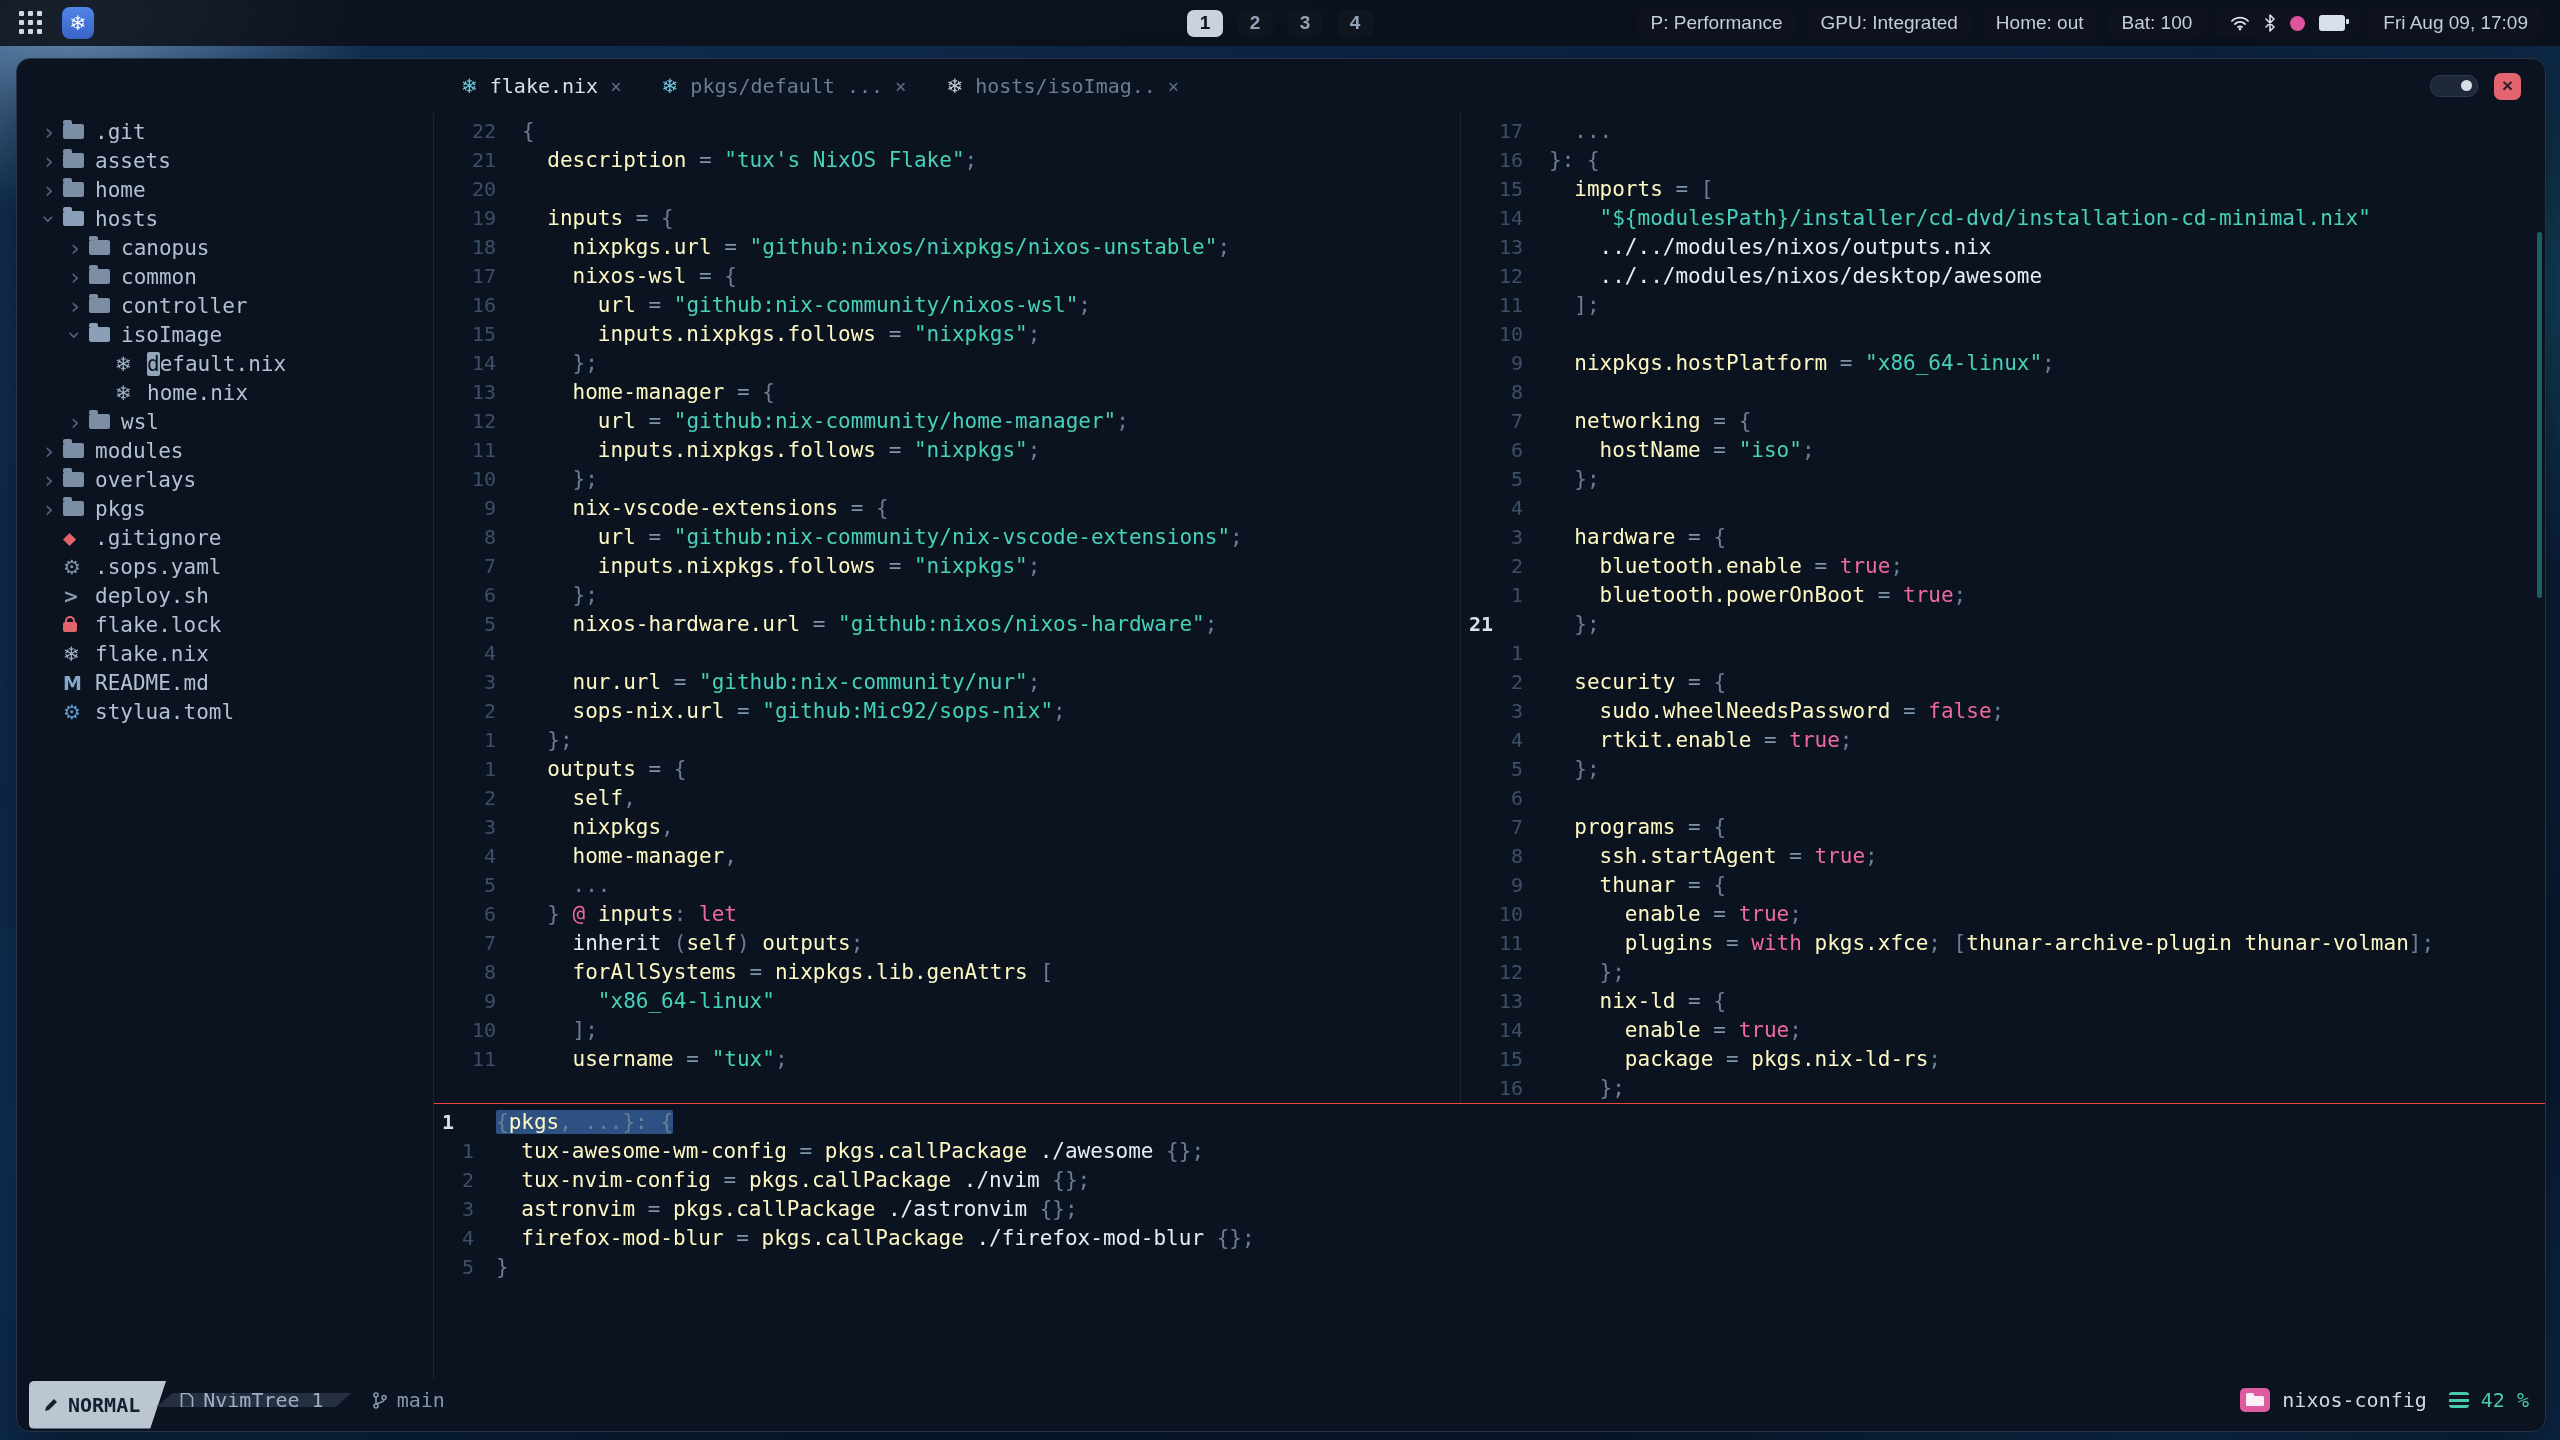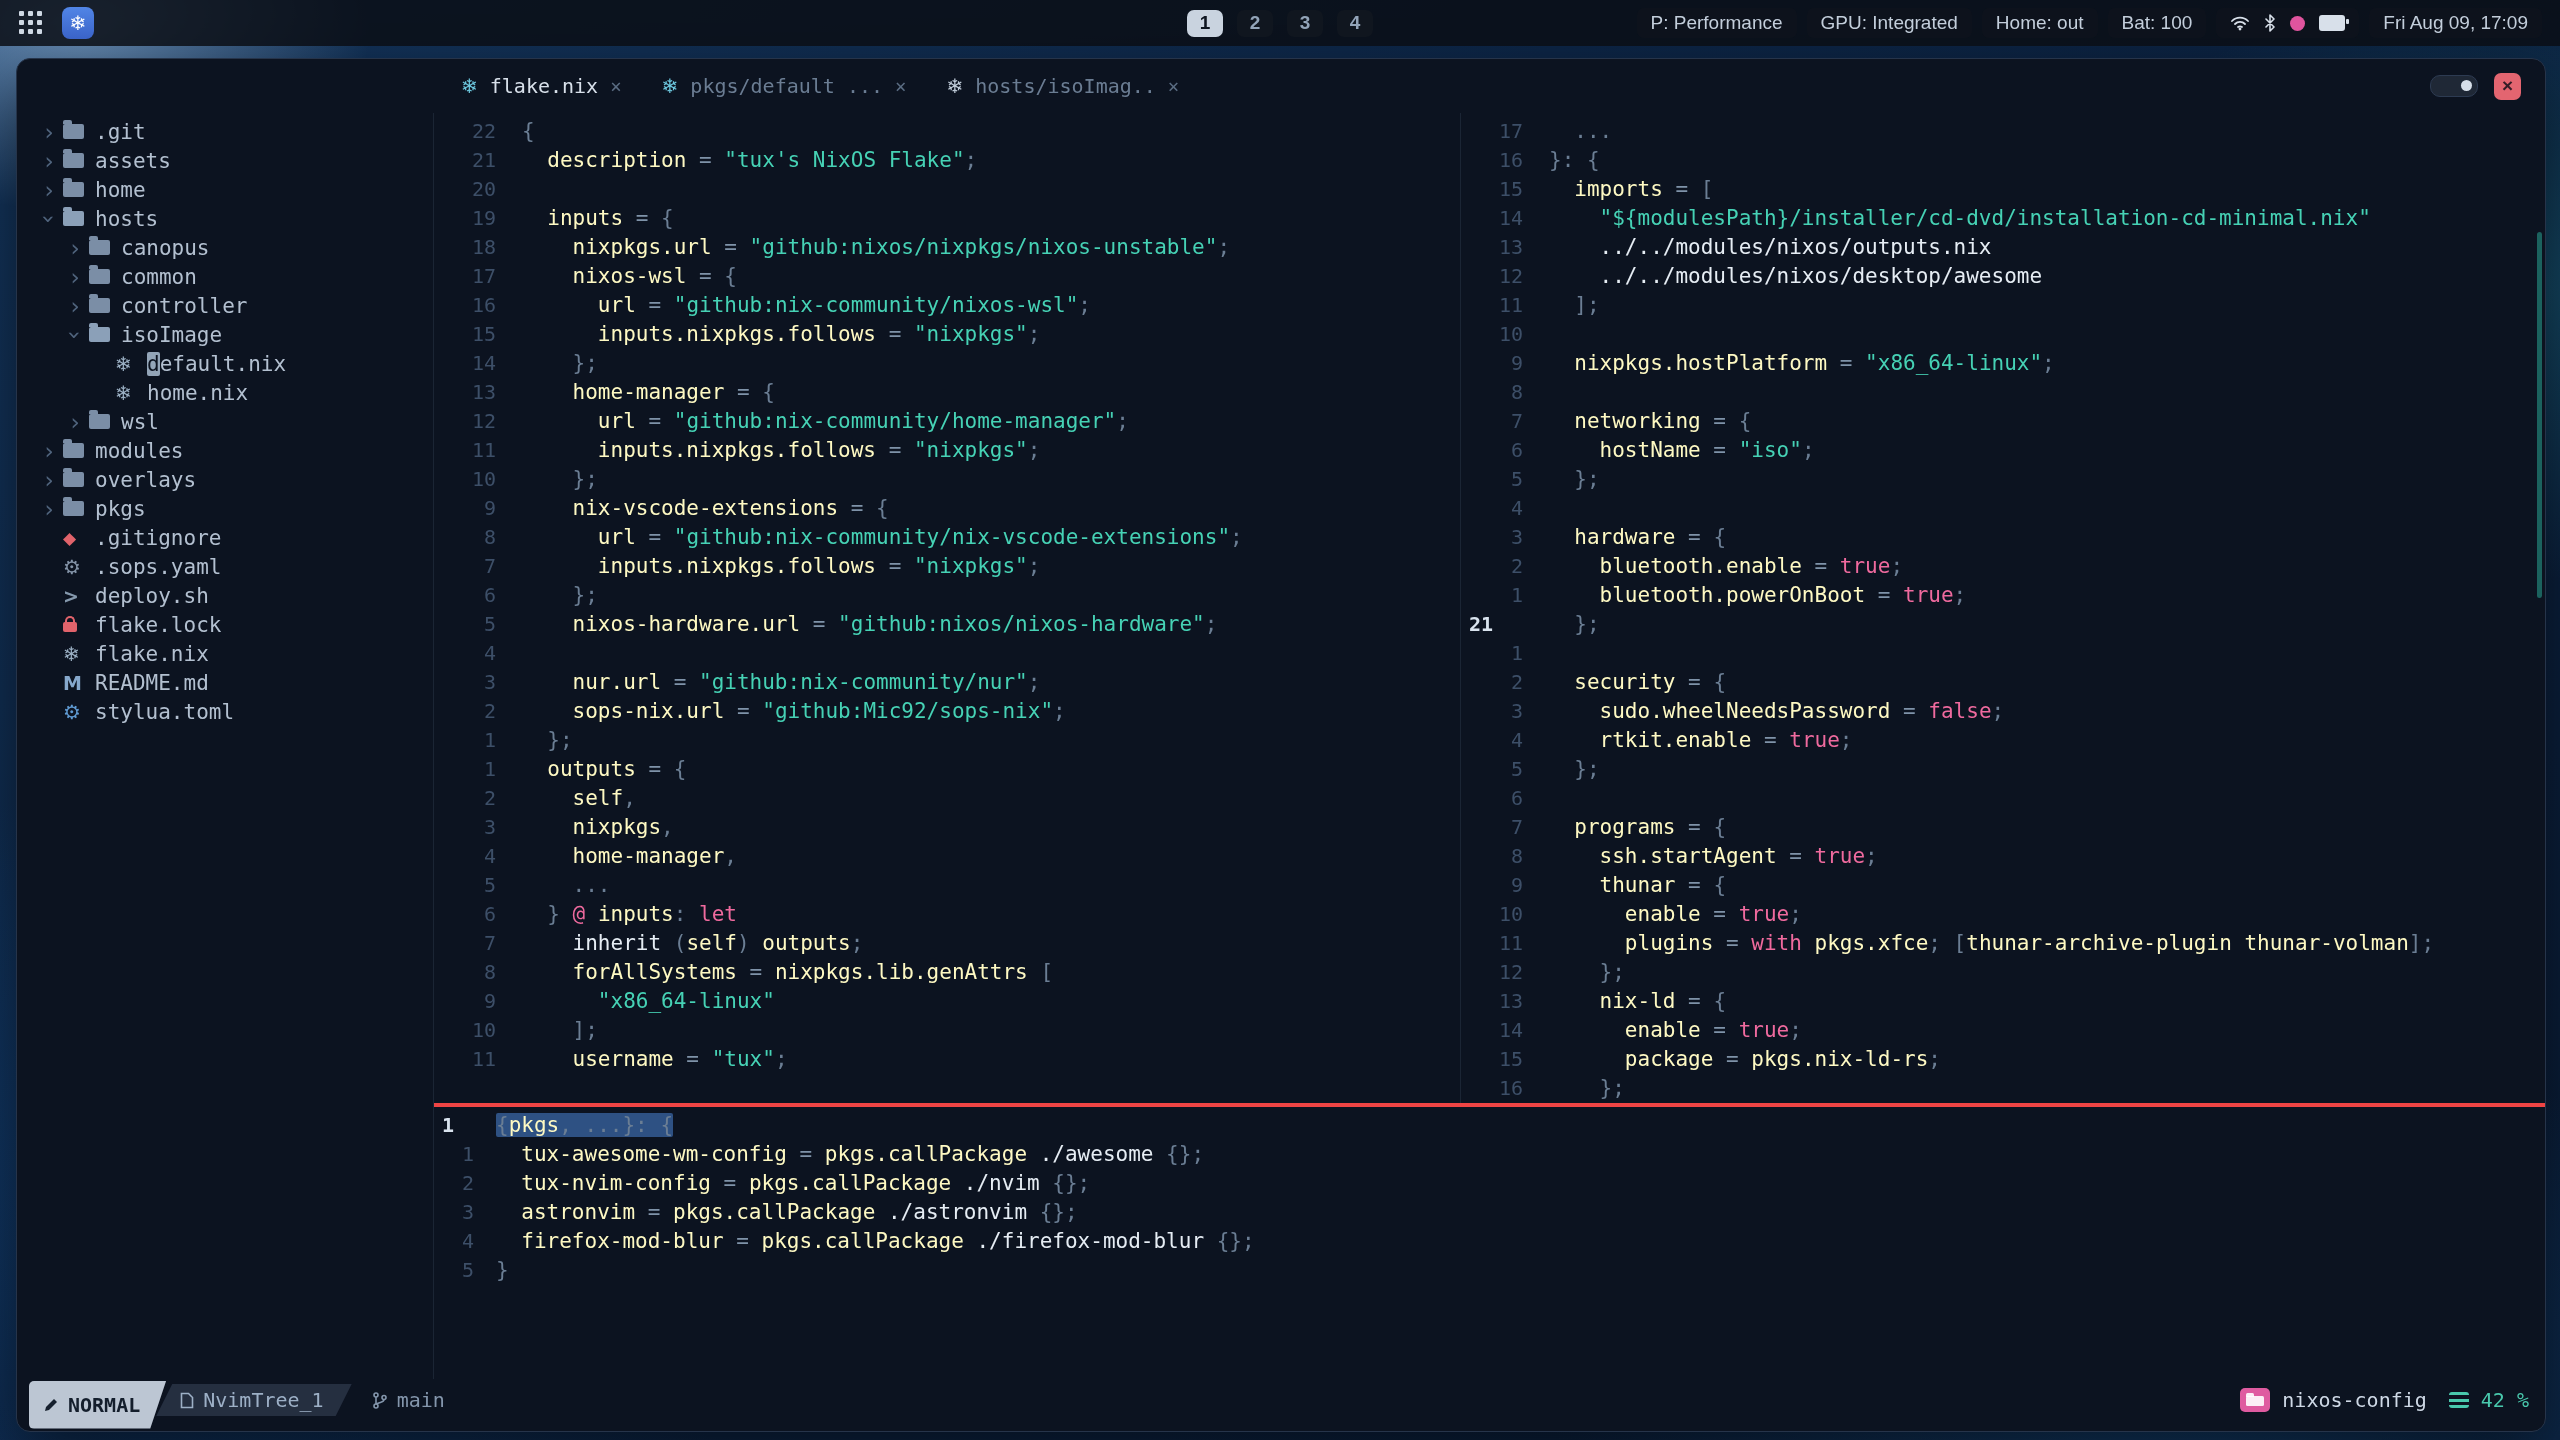--- a/index.html
+++ b/index.html
@@ -70,21 +70,21 @@
   .t-gear{color:#8494a8;font-size:20px;}
   .t-toml{color:#5f9ad2;font-size:20px;}
   .t-sh{color:#8599ad;font-weight:700;font-size:19px;}
   .t-md{color:#86a8cc;font-weight:700;font-size:19px;}
   .t-lock{width:14px;height:10px;background:#e1636b;border-radius:2px;position:relative;margin-top:5px;}
   .t-lock::before{content:"";position:absolute;top:-6px;left:2px;width:10px;height:8px;border:2.5px solid #e1636b;
     border-bottom:none;border-radius:5px 5px 0 0;box-sizing:border-box;}
   .cursor{background:#93a5b8;color:#0c1320;border-radius:2px;}
   
   .editors{flex:1;display:flex;flex-direction:column;min-width:0;}
-  .top-editors{height:990px;flex:none;display:flex;border-bottom:4px solid #ef4444;min-width:0;}
+  .top-editors{height:990px;flex:none;display:flex;border-bottom:1px solid #ef4444;min-width:0;}
   .editor{font-family:"DejaVu Sans Mono",monospace;font-size:21px;padding-top:3px;overflow:hidden;position:relative;}
   .editor.left{width:1026px;flex:none;border-right:1px solid #1b2534;}
   .editor.right{flex:1;}
   .editor.bottom{flex:1;}
   .cl{height:29px;display:flex;align-items:center;}
   .nr{width:62px;padding-right:26px;flex:none;text-align:right;color:#3d4f68;font-size:20px;}
   .nr.cur{width:80px;padding-right:0;padding-left:8px;text-align:left;color:#d9e3ee;font-weight:700;}
   .editor.bottom .nr{width:40px;padding-right:22px;}
   .editor.bottom .nr.cur{width:54px;padding-right:0;padding-left:8px;}
   .tx{white-space:pre;}
@@ -95,21 +95,21 @@
   .tk-s{color:#46d2b5;}
   .tk-k{color:#ef6a9e;}
   .tk-w{color:#e6edf4;}
   .scrollthumb{position:absolute;right:3px;top:12%;height:37%;width:5px;border-radius:3px;background:rgba(47,195,171,.45);}
   
   .statusline{height:34px;flex:none;margin:4px 16px 14px 12px;display:flex;align-items:center;
     font-family:"DejaVu Sans Mono",monospace;font-size:20px;}
   .seg-mode{display:flex;align-items:center;gap:9px;background:#bcc6d3;color:#141e2c;font-weight:700;
     height:48px;padding:0 26px 0 14px;border-radius:5px 0 0 5px;
     clip-path:polygon(0 0,100% 0,calc(100% - 16px) 100%,0 100%);margin-top:9px;}
-  .seg-buf{display:flex;align-items:center;gap:9px;background:#252f40;color:#9db0c6;height:32px;
+  .seg-buf{display:flex;align-items:center;gap:9px;background:#252f40;color:#9db0c6;height:14px;
     margin-left:-10px;padding:0 28px 0 24px;
     clip-path:polygon(16px 0,100% 0,calc(100% - 16px) 100%,0 100%);}
   .seg-branch{display:flex;align-items:center;gap:9px;color:#8496ac;margin-left:20px;}
   .sl-right{margin-left:auto;display:flex;align-items:center;gap:12px;}
   .folder-badge{width:30px;height:24px;border-radius:5px;background:#df5ba0;position:relative;display:inline-block;}
   .folder-badge::before{content:"";position:absolute;left:6px;top:5px;width:8px;height:4px;background:rgba(255,255,255,.9);border-radius:1.5px 1.5px 0 0;}
   .folder-badge::after{content:"";position:absolute;left:6px;top:8px;width:18px;height:10px;background:rgba(255,255,255,.9);border-radius:1.5px;}
   .project{color:#cfd9e6;}
   .lines-icon{width:20px;height:16px;margin-left:10px;display:inline-block;border-radius:3px;
     background:repeating-linear-gradient(#49c9ad 0 3px,transparent 3px 6.5px);}

